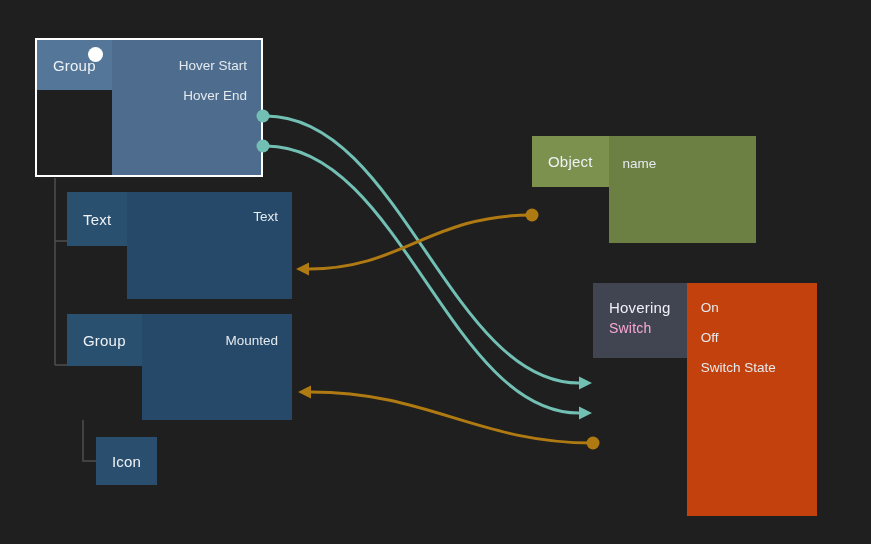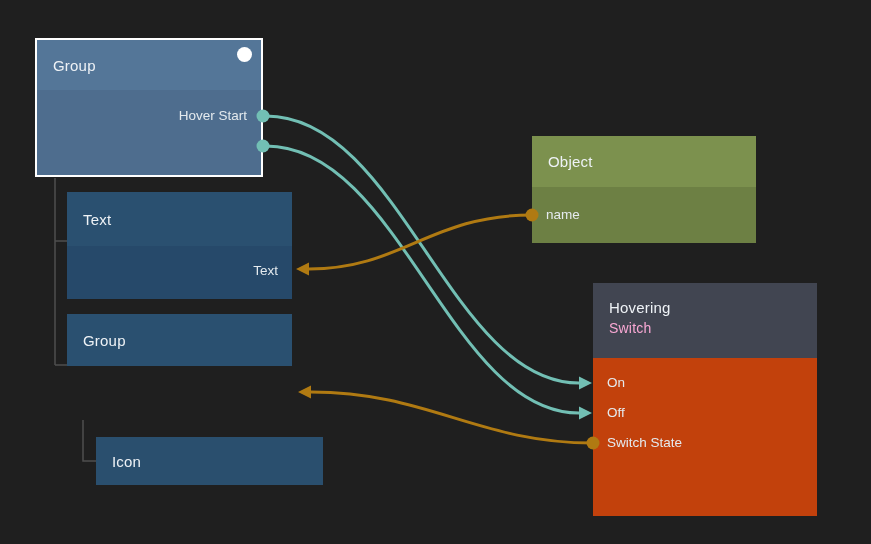--- a/index.html
+++ b/index.html
@@ -1,21 +1,21 @@
 <!DOCTYPE html>
 <html><head>
 <meta charset="utf-8">
 <style>
   html,body{margin:0;padding:0;background:#1f1f1f;}
   #canvas{
     position:relative;width:871px;height:544px;overflow:hidden;
     background:#1f1f1f;font-family:"Liberation Sans",sans-serif;
     -webkit-font-smoothing:antialiased;
   }
-  .node{position:absolute;box-sizing:border-box;display:flex;flex-direction:column;}
+  .node{position:absolute;box-sizing:border-box;display:flex;flex-direction:row;}
   .node-header{flex:0 0 auto;display:flex;flex-direction:column;justify-content:center;
     padding:0 16px;color:#eef2f6;font-size:15px;letter-spacing:.2px;position:relative;}
   .node-body{flex:1 1 auto;}
   .ports{box-sizing:border-box;}
   .port{height:30px;line-height:30px;font-size:13.5px;color:#e4eaee;white-space:nowrap;}
   .port.right{text-align:right;padding-right:14px;}
   .port.left{text-align:left;padding-left:14px;}
 
   
   #node-group1{left:35px;top:38px;width:228px;height:139px;border:2px solid #ffffff;}
@@ -58,38 +58,44 @@
 <div id="canvas">
 
   <div class="node" id="node-group1">
     <div class="node-header">
       <span>Group</span>
       <span class="select-dot"></span>
     </div>
     <div class="node-body">
       <div class="ports">
         <div class="port right">Hover Start</div>
+        <div class="port right">Hover End</div>
       </div>
     </div>
   </div>
 
   <div class="node blue" id="node-text">
     <div class="node-header">
       <span>Text</span>
     </div>
     <div class="node-body">
       <div class="ports">
         <div class="port right">Text</div>
       </div>
     </div>
   </div>
 
   <div class="node blue" id="node-group2">
     <div class="node-header">
       <span>Group</span>
+    </div>
+    <div class="node-body">
+      <div class="ports">
+        <div class="port right">Mounted</div>
+      </div>
     </div>
   </div>
 
   <div class="node" id="node-object">
     <div class="node-header">
       <span>Object</span>
     </div>
     <div class="node-body">
       <div class="ports">
         <div class="port left">name</div>

